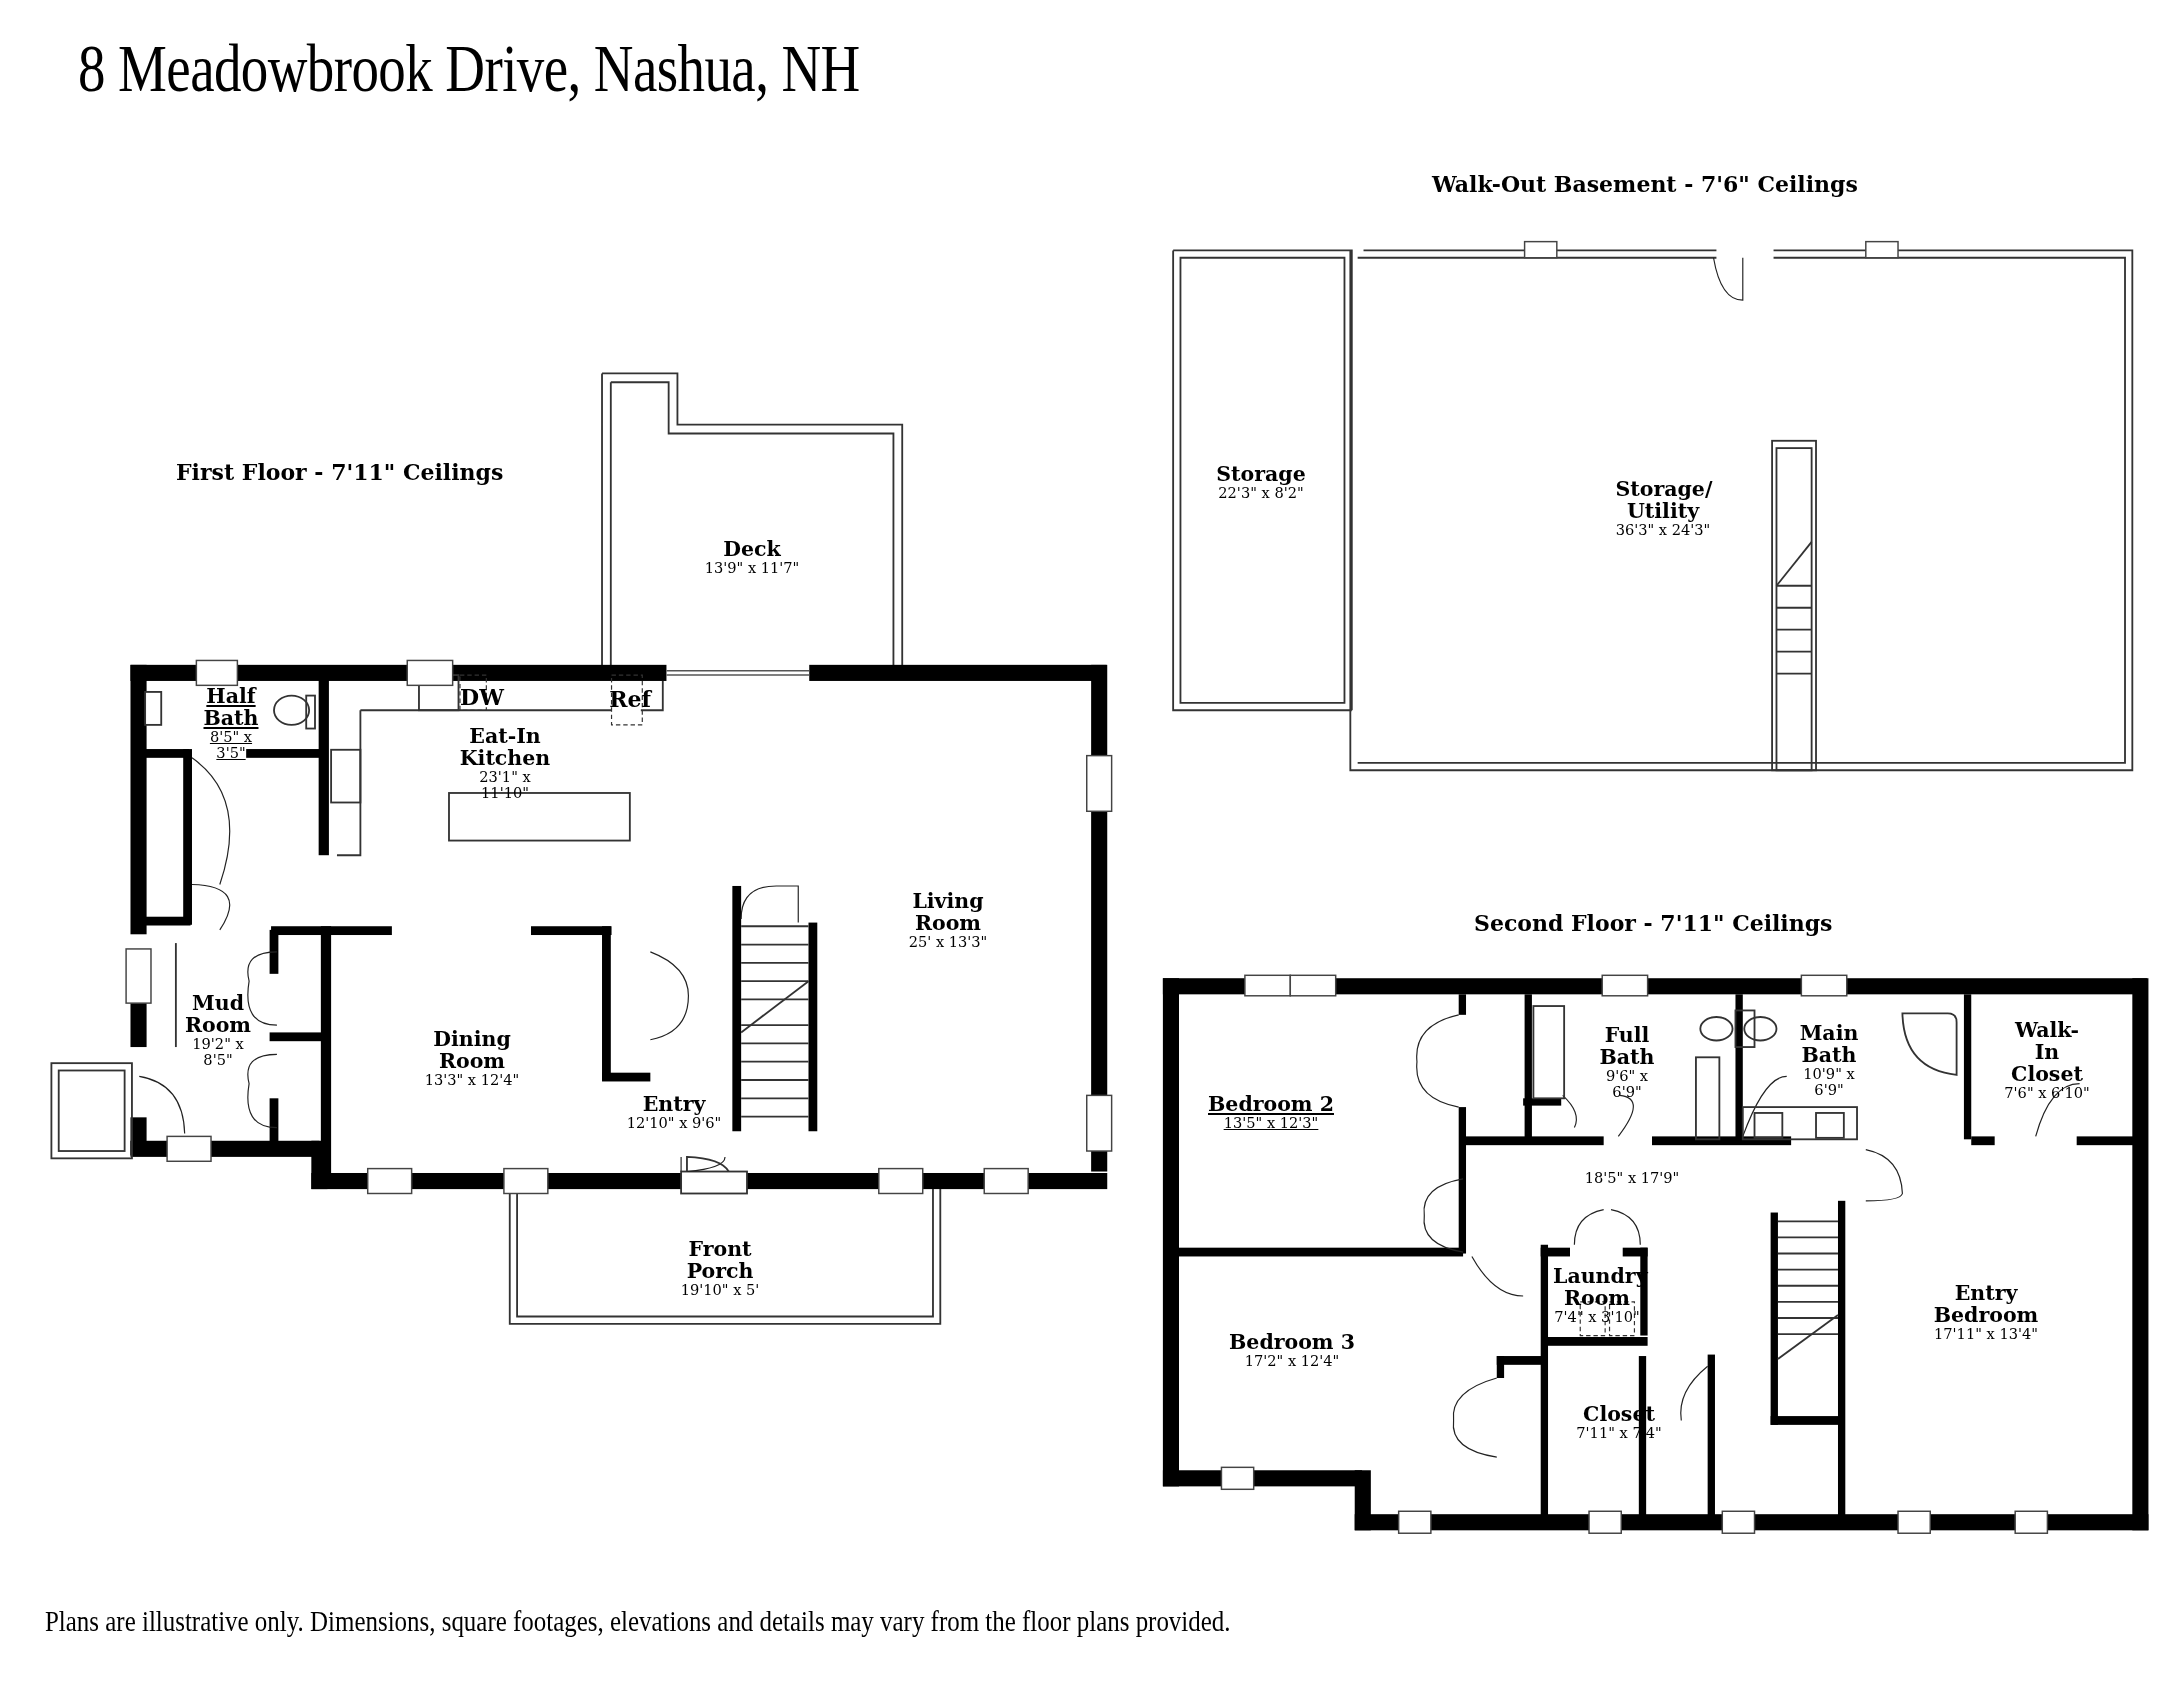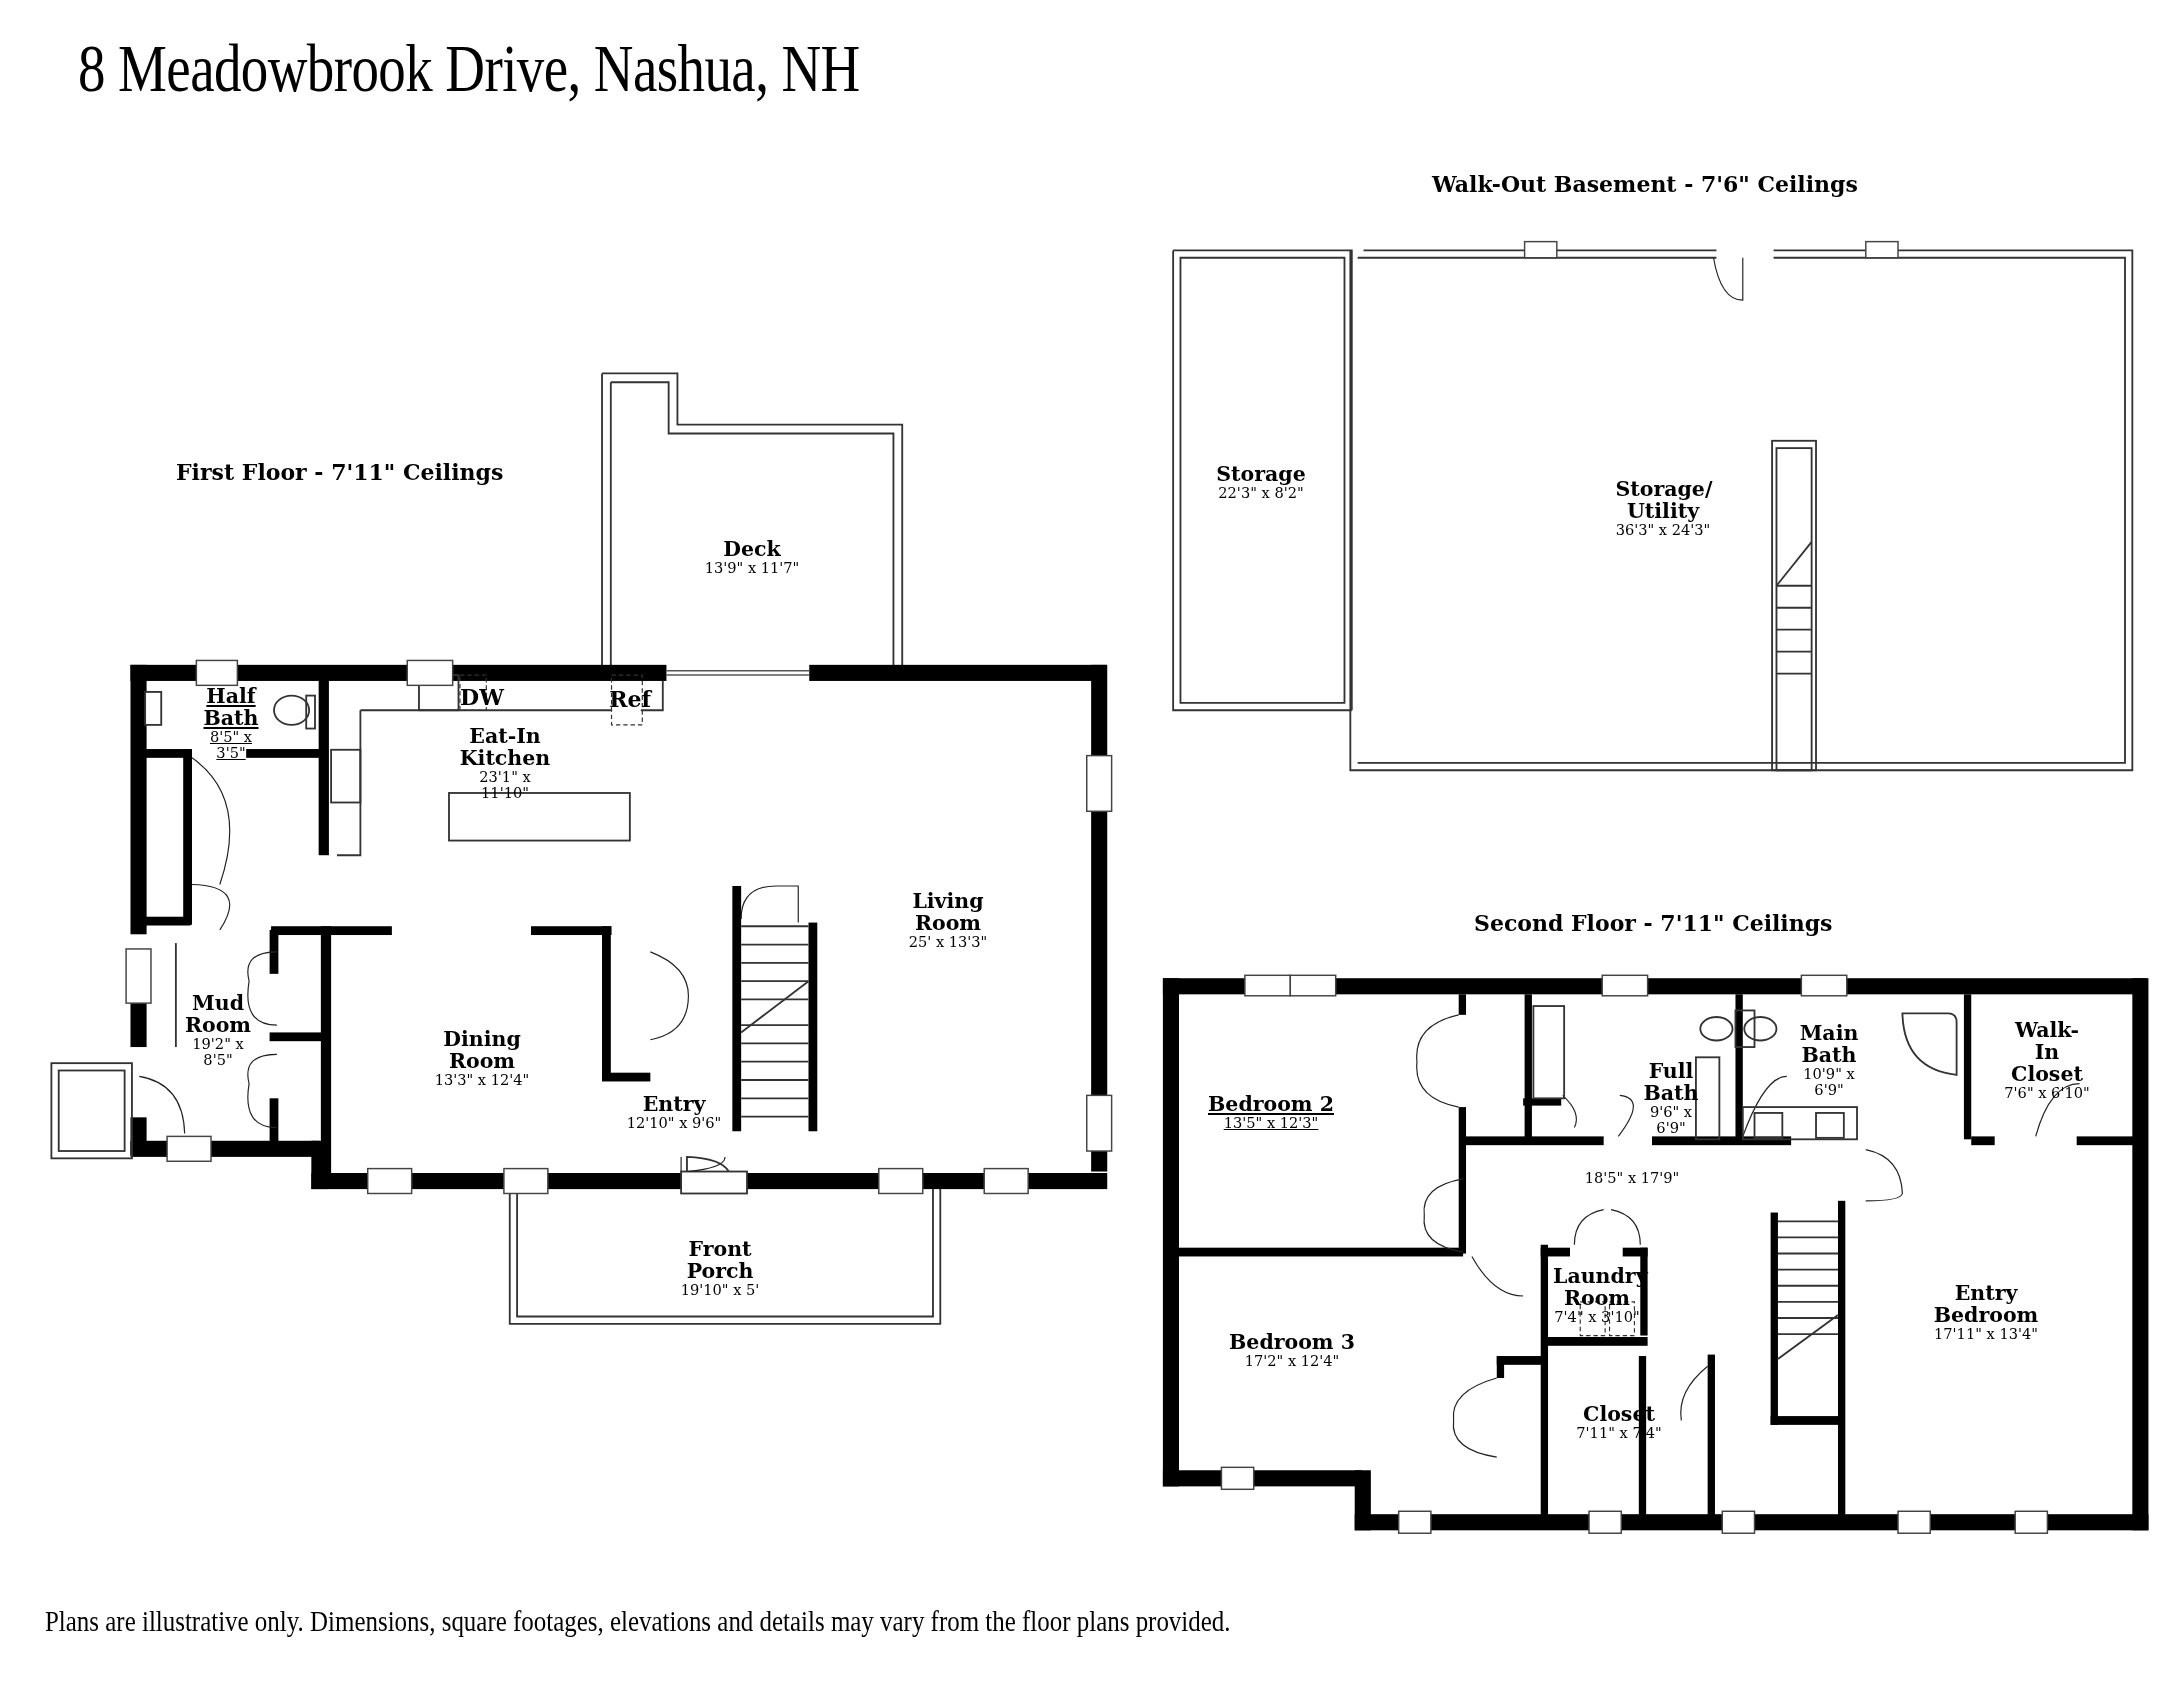--- a/index.html
+++ b/index.html
@@ -234,21 +234,21 @@
   <span class="room-dim">23'1" x 11'10"</span>
 </div>
 <div class="room-label" style="left:948px; top:890px; width:95px; white-space:normal;">
   <span class="room-name">Living Room</span>
   <span class="room-dim">25' x 13'3"</span>
 </div>
 <div class="room-label" style="left:218px; top:992px; width:73px; white-space:normal;">
   <span class="room-name">Mud Room</span>
   <span class="room-dim">19'2" x 8'5"</span>
 </div>
-<div class="room-label" style="left:482px; top:1028px; width:95px; white-space:normal;">
+<div class="room-label" style="left:472px; top:1028px; width:95px; white-space:normal;">
   <span class="room-name">Dining Room</span>
   <span class="room-dim">13'3" x 12'4"</span>
 </div>
 <div class="room-label" style="left:674px; top:1093px;">
   <span class="room-name">Entry</span>
   <span class="room-dim">12'10" x 9'6"</span>
 </div>
 <div class="room-label" style="left:720px; top:1238px; width:88px; white-space:normal;">
   <span class="room-name">Front Porch</span>
   <span class="room-dim">19'10" x 5'</span>
@@ -262,21 +262,21 @@
 </div>
 <div class="room-label" style="left:1663px; top:478px; width:95px; white-space:normal;">
   <span class="room-name">Storage/ Utility</span>
   <span class="room-dim">36'3" x 24'3"</span>
 </div>
 
 <div class="room-label" style="left:1271px; top:1093px;text-decoration:underline;">
   <span class="room-name">Bedroom 2</span>
   <span class="room-dim">13'5" x 12'3"</span>
 </div>
-<div class="room-label" style="left:1627px; top:1060px; width:66px; white-space:normal;margin-left:44px;">
+<div class="room-label" style="left:1627px; top:1024px; width:66px; white-space:normal;">
   <span class="room-name">Full Bath</span>
   <span class="room-dim">9'6" x 6'9"</span>
 </div>
 <div class="room-label" style="left:1829px; top:1022px; width:73px; white-space:normal;">
   <span class="room-name">Main Bath</span>
   <span class="room-dim">10'9" x 6'9"</span>
 </div>
 <div class="room-label" style="left:2047px; top:1019px; width:88px; white-space:normal;text-align:center;">
   <span class="room-name">Walk-In Closet</span>
   <span class="room-dim">7'6" x 6'10"</span>

